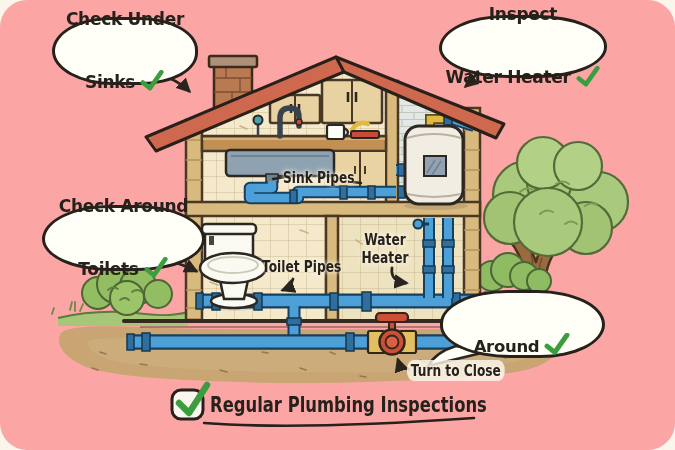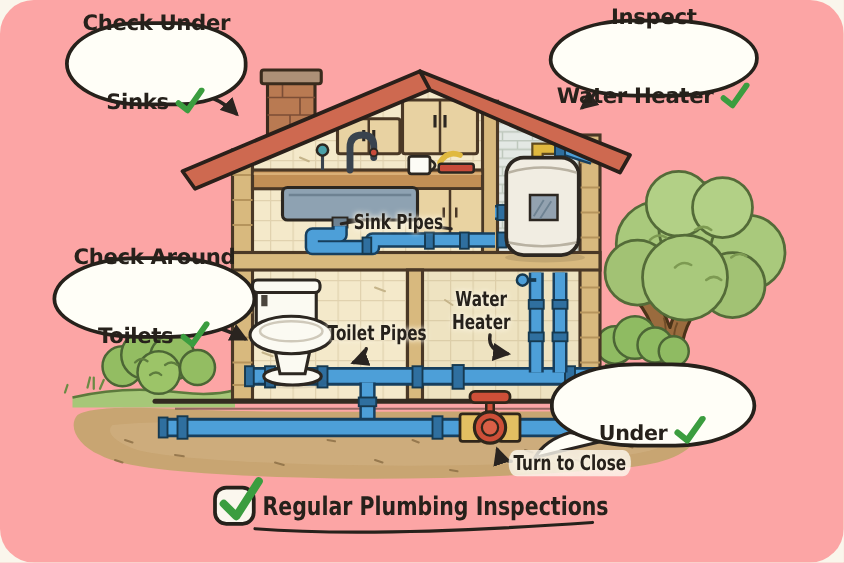--- a/index.html
+++ b/index.html
@@ -271,21 +271,21 @@
   <span class="row">
     <span>Toilets</span>
     <svg class="chk" width="25" height="21" viewBox="0 0 27 22">
           <path d="M3,11 L10,18 L24,2" fill="none" stroke="#3b9d3f" stroke-width="5" stroke-linecap="round" stroke-linejoin="round"></path>
         </svg>
   </span>
 </div>
 
 <div class="bubble b4">
   <span class="row">
-    <span>Under</span>
+    <span>Around</span>
     <svg class="chk" width="27" height="22" viewBox="0 0 27 22">
           <path d="M3,11 L10,18 L24,2" fill="none" stroke="#3b9d3f" stroke-width="5" stroke-linecap="round" stroke-linejoin="round"></path>
         </svg>
   </span>
 </div>
 
 <div class="lbl lbl-sink">Sink Pipes</div>
 <div class="lbl lbl-toilet">Toilet Pipes</div>
 <div class="lbl lbl-wh">
   <div>Water</div>

